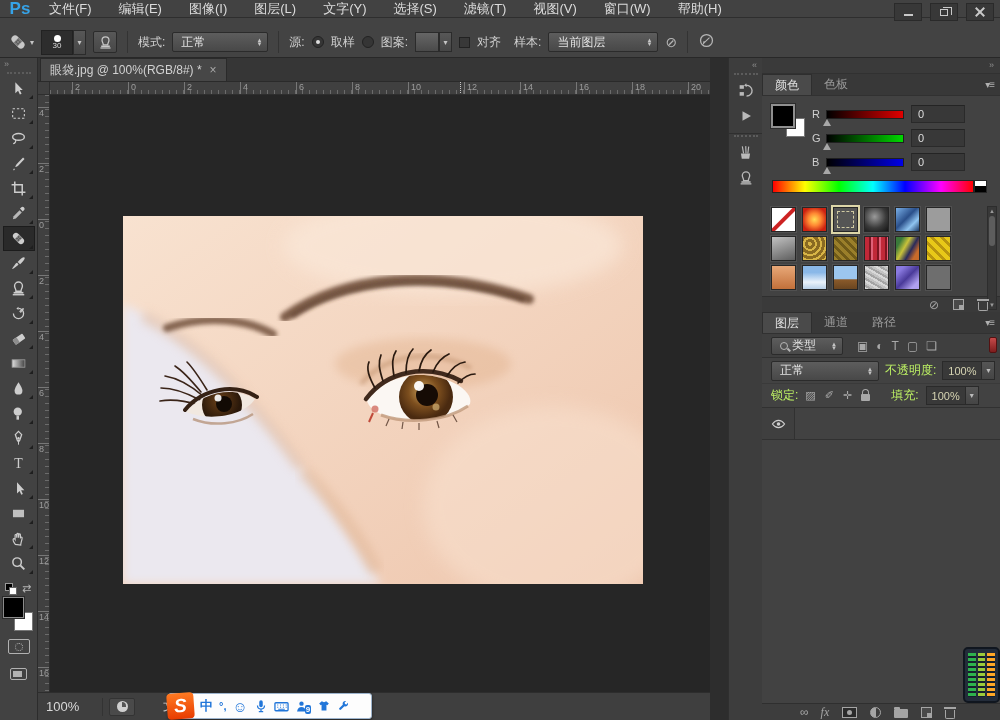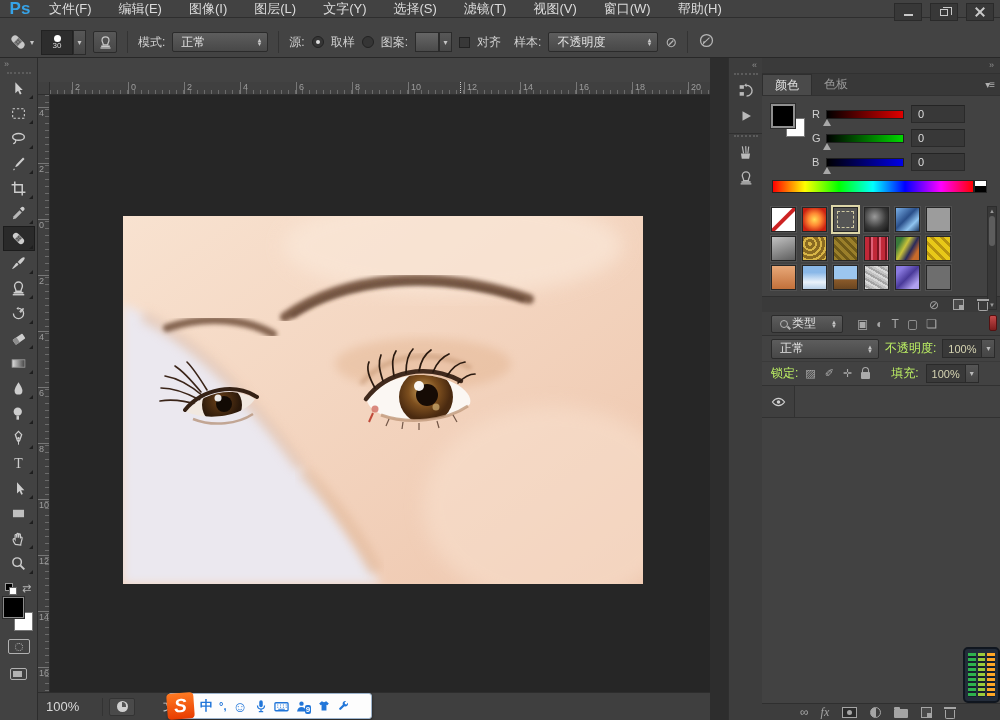--- a/index.html
+++ b/index.html
@@ -262,21 +262,21 @@
     <span style="display:flex;">
       <span class="pattern-box"></span>
       <span class="mini-btn" style="height:20px;">
           <span class="caret">▾</span>
         </span>
     </span>
     <span class="checkbox"></span>
     <span class="opt-label">对齐</span>
     <span class="opt-label" style="margin-left:6px;">样本:</span>
     <span class="dd" style="width:110px;">
-      <span class="txt">不透明度</span>
+      <span class="txt">当前图层</span>
       <span class="ud"></span>
     </span>
     <span class="opt-ico">⊘</span>
     <span class="sep"></span>
     <span>
       <svg viewBox="0 0 16 16" width="17" height="17">
           <circle cx="8" cy="8" r="5.6" fill="none" stroke="#b5b5b5" stroke-width="1.2"></circle>
           <path d="M10.8 5.2L6.4 9.6m0 0l-1.2 1.2.4-1.6z" stroke="#b5b5b5" fill="#b5b5b5" stroke-width="1"></path>
         </svg>
     </span>
@@ -425,20 +425,26 @@
     <div class="fgbg">
       <span class="bg-sw"></span>
       <span class="fg-sw"></span>
     </div>
     <div class="qmask">
         <i></i>
       </div>
     <div class="scrmode"></div>
   </div>
 
+  <div class="abs tabbar">
+    <div class="doc-tab">
+      <span>眼袋.jpg @ 100%(RGB/8#) *</span>
+      <span class="doc-close">×</span>
+    </div>
+  </div>
   <div class="abs ruler-corner"></div>
   <div class="abs ruler-h" id="rulerH">
       <span class="cursor-mark" style="left:410px;"></span>
       <span class="tick-h" style="left: 22px;"></span>
       <span class="lab-h" style="left: 25px;">2</span>
       <span class="tick-h" style="left: 78px;"></span>
       <span class="lab-h" style="left: 81px;">0</span>
       <span class="tick-h" style="left: 134px;"></span>
       <span class="lab-h" style="left: 137px;">2</span>
       <span class="tick-h" style="left: 190px;"></span>
@@ -720,20 +726,26 @@
         <span class="th"></span>
         <span class="dn">▼</span>
       </div>
     </div>
     <div class="panel-foot">
       <span>⊘</span>
       <span class="i-new"></span>
       <span class="i-trash"></span>
     </div>
 
+    <div class="tabs">
+      <span class="ptab on">图层</span>
+      <span class="ptab">通道</span>
+      <span class="ptab">路径</span>
+      <span class="flyout"></span>
+    </div>
     <div class="lp-row lp-filter">
       <span class="dd filter-dd">
         <span class="mini-zoom"></span>
         <span class="txt">类型</span>
         <span class="ud"></span>
       </span>
       <span class="lf-icons">
         <span>▣</span>
         <span>◐</span>
         <span>T</span>

